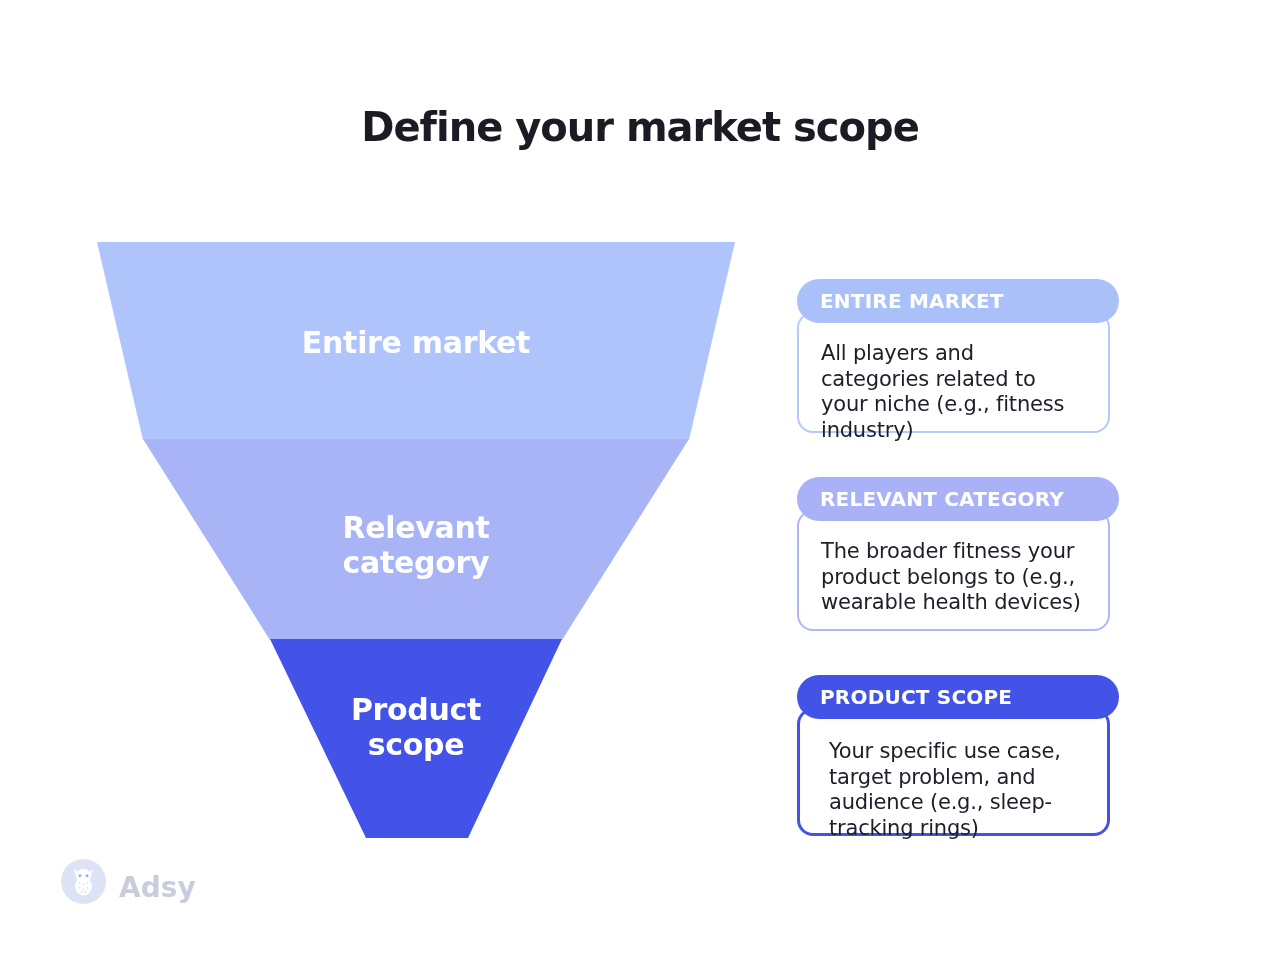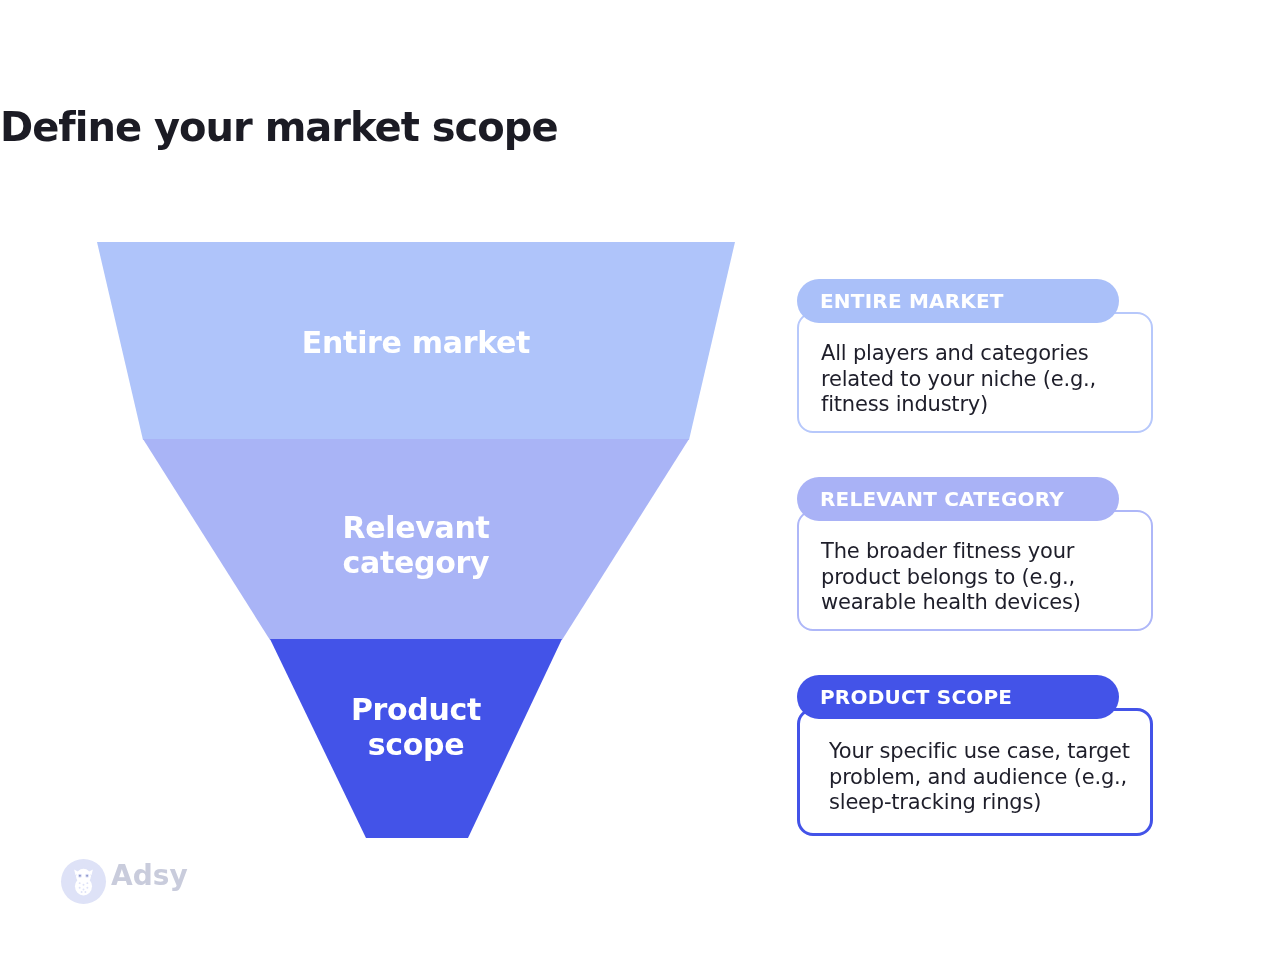--- a/index.html
+++ b/index.html
@@ -8,21 +8,21 @@
     font-family: "DejaVu Sans", "Liberation Sans", sans-serif;
     position: relative;
   }
 
   
   .page-title {
     position: absolute;
     top: 104px;
     left: 0;
     width: 1280px;
-    text-align: left;
+    text-align: center;
     font-size: 40px;
     font-weight: 800;
     letter-spacing: -1px;
     color: #1b1b24;
   }
 
   
   .funnel {
     position: absolute;
     left: 97px;
@@ -79,21 +79,21 @@
   .card-pill span {
     color: #ffffff;
     font-weight: 700;
     font-size: 20px;
     letter-spacing: 0.2px;
   }
   .card-body {
     position: absolute;
     top: 33px;
     left: 0;
-    width: 356px;
+    width: 313px;
     background: #ffffff;
     border-style: solid;
     border-width: 2px;
     border-radius: 16px;
     z-index: 1;
     padding: 27px 20px 0 22px;
   }
   .card-1 .card-body, .card-2 .card-body { height: 121px; }
   .card-3 .card-body { height: 128px; border-width: 3px; padding-top: 28px; }
   .card-body p {
@@ -102,22 +102,22 @@
     color: #1e1e2a;
     letter-spacing: -0.2px;
   }
 
   
   .logo {
     position: absolute;
     left: 61px;
     top: 859px;
     display: flex;
-    align-items: flex-start;
-    gap: 5px;
+    align-items: flex-end;
+    gap: 13px;
   }
   .logo-badge {
     width: 45px;
     height: 45px;
     border-radius: 50%;
     background: #dee2f7;
     display: flex;
     align-items: center;
     justify-content: center;
   }

